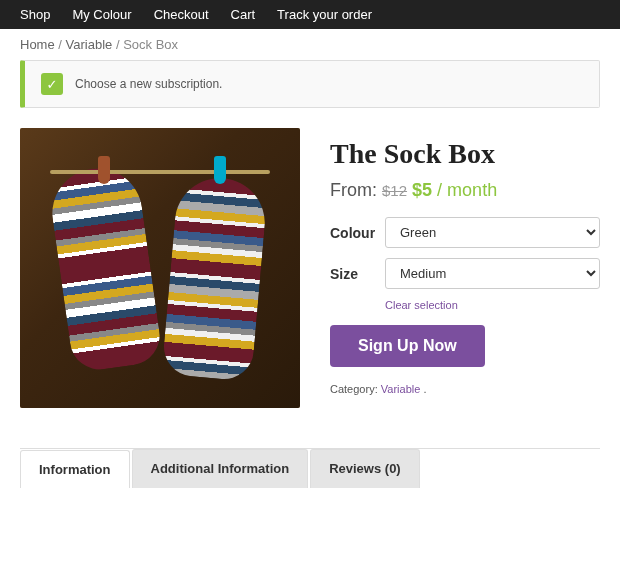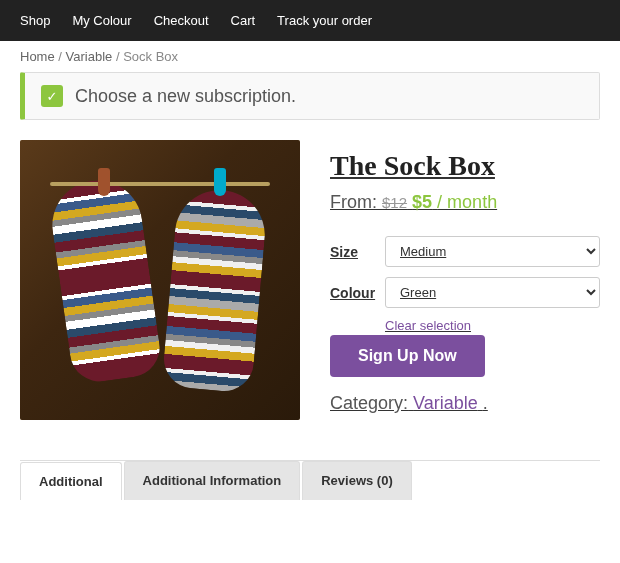--- a/index.html
+++ b/index.html
@@ -4,21 +4,21 @@
   <style>
     * { margin: 0; padding: 0; box-sizing: border-box; }
     body { font-family: Arial, sans-serif; font-size: 14px; color: #333; background: #fff; width: 620px; }
 
     
     nav {
       background: #222;
       padding: 0 20px;
       display: flex;
       align-items: center;
-      height: 41px;
+      height: 29px;
     }
     nav a {
       color: #fff;
       text-decoration: none;
       font-size: 13px;
       margin-right: 22px;
       cursor: pointer;
     }
 
     
@@ -48,21 +48,21 @@
       height: 22px;
       border-radius: 3px;
       display: flex;
       align-items: center;
       justify-content: center;
       font-size: 13px;
       margin-right: 12px;
       flex-shrink: 0;
     }
     .notification span {
-      font-size: 18px;
+      font-size: 12px;
       color: #555;
     }
 
     
     .product-section {
       display: flex;
       padding: 0 20px 20px 20px;
       gap: 30px;
     }
     .product-image {
@@ -172,33 +172,32 @@
       height: 4px;
       background: #b8a060;
       border-radius: 2px;
       z-index: 5;
     }
 
     
     .product-info {
       flex: 1;
       padding-top: 10px;
-      text-decoration: underline;
     }
     .product-title {
       font-size: 28px;
       font-weight: 700;
       color: #222;
       margin-bottom: 10px;
       font-family: Georgia, serif;
     }
     .product-price {
       font-size: 18px;
       color: #555;
-      margin-bottom: 23px;
+      margin-bottom: 16px;
     }
     .product-price .original {
       text-decoration: line-through;
       color: #999;
       font-size: 15px;
     }
     .product-price .current {
       color: #8dc63f;
       font-weight: bold;
       font-size: 18px;
@@ -225,27 +224,27 @@
       padding: 6px 10px;
       border: 1px solid #ccc;
       border-radius: 3px;
       font-size: 13px;
       color: #333;
       background: #fff;
       cursor: pointer;
       appearance: auto;
     }
     .clear-selection {
-      font-size: 13px;
+      font-size: 11px;
       color: #7b4f9e;
       cursor: pointer;
       text-decoration: none;
       display: block;
       margin-left: 55px;
-      margin-bottom: 2px;
+      margin-bottom: 14px;
     }
 
     
     .price-final {
       font-size: 18px;
       color: #555;
       margin-bottom: 12px;
     }
     .price-final .orig {
       text-decoration: line-through;
@@ -266,21 +265,21 @@
       padding: 12px 28px;
       font-size: 16px;
       font-weight: bold;
       border-radius: 4px;
       cursor: pointer;
       margin-bottom: 16px;
     }
 
     
     .category {
-      font-size: 18px;
+      font-size: 11px;
       color: #555;
     }
     .category a {
       color: #7b4f9e;
       text-decoration: none;
     }
 
     
     .tabs {
       display: flex;
@@ -355,35 +354,35 @@
       <span>From:</span>
       <span> </span>
       <span class="original">$12</span>
       <span> </span>
       <span class="current">$5</span>
       <span class="period">/ month</span>
     </div>
 
     
     <div class="variation-row">
+      <label class="variation-label">Colour</label>
+      <select class="variation-select">
+        <option>Green</option>
+        <option>Red</option>
+        <option>Blue</option>
+      </select>
+    </div>
+
+    
+    <div class="variation-row">
       <label class="variation-label">Size</label>
       <select class="variation-select">
         <option>Medium</option>
         <option>Small</option>
         <option>Large</option>
-      </select>
-    </div>
-
-    
-    <div class="variation-row">
-      <label class="variation-label">Colour</label>
-      <select class="variation-select">
-        <option>Green</option>
-        <option>Red</option>
-        <option>Blue</option>
       </select>
     </div>
 
     
     <a class="clear-selection">Clear selection</a>
 
     
 
     
     <button class="signup-btn">Sign Up Now</button>
@@ -392,16 +391,16 @@
     <div class="category">
       <span>Category:</span>
       <span> </span>
       <a>Variable</a>
       <span>.</span>
     </div>
   </div>
 </div>
 
 <div class="tabs">
-  <div class="tab active">Additional</div>
+  <div class="tab active">Information</div>
   <div class="tab">Additional Information</div>
   <div class="tab">Reviews (0)</div>
 </div>
 
 </body></html>

